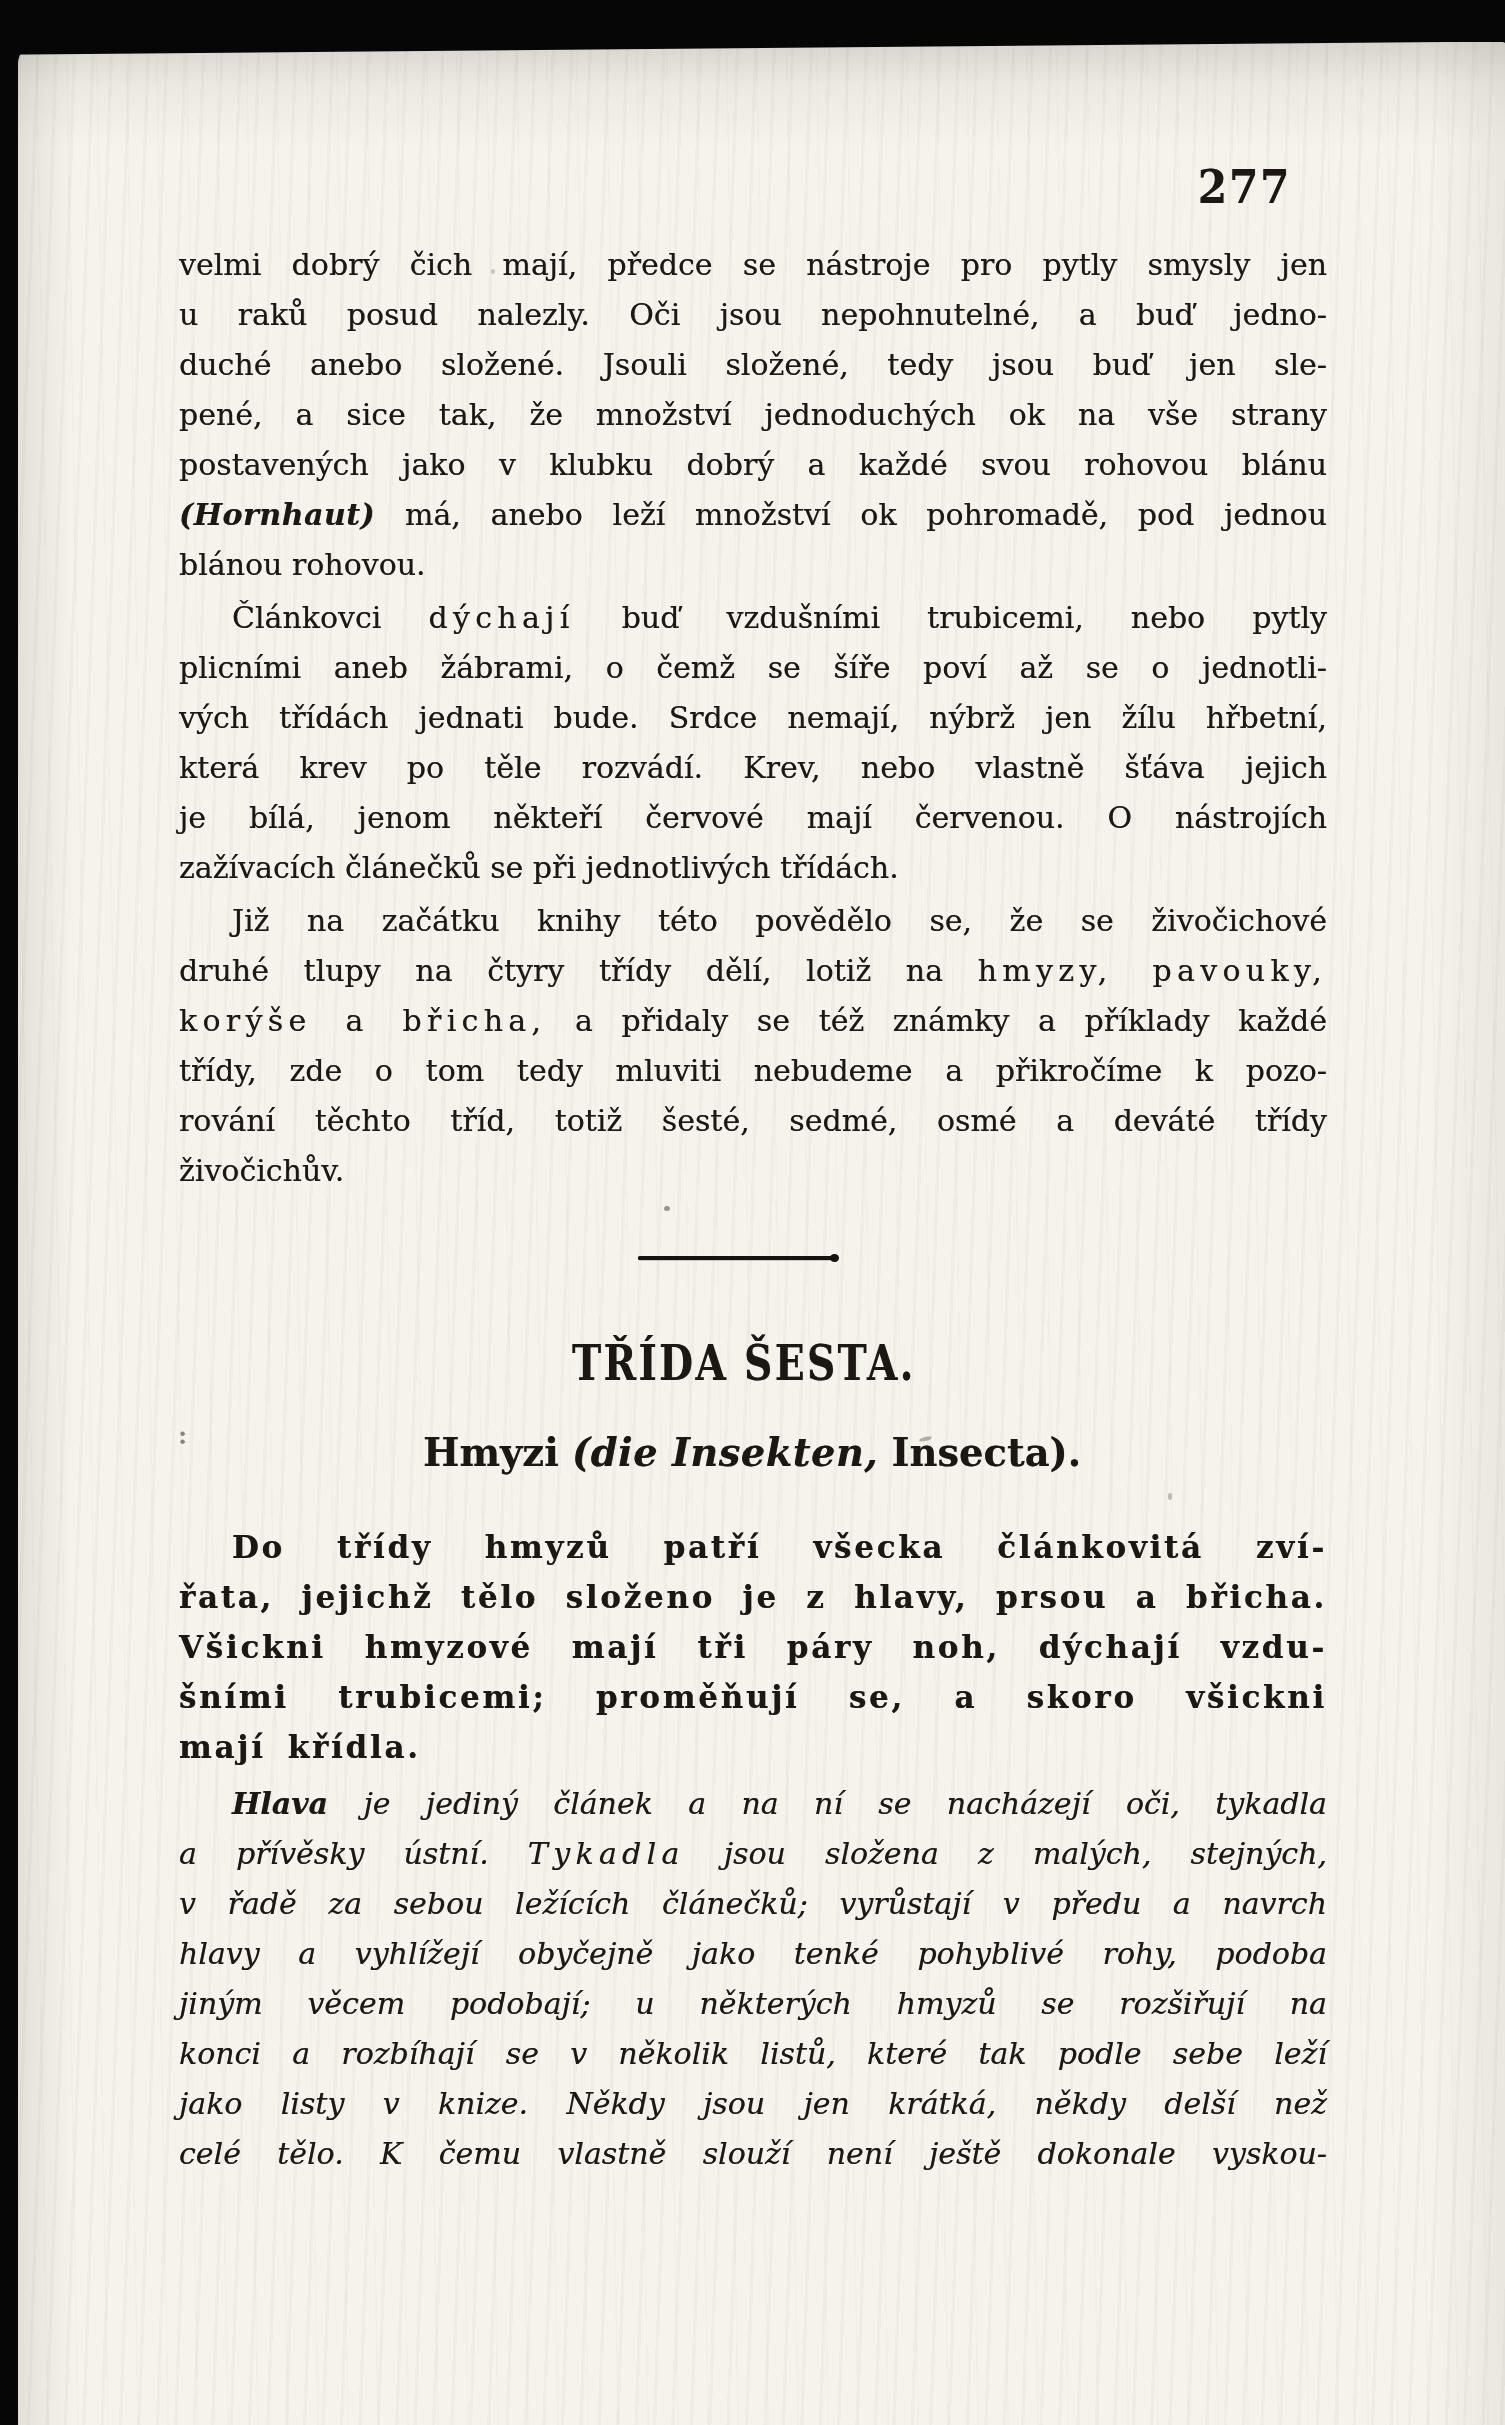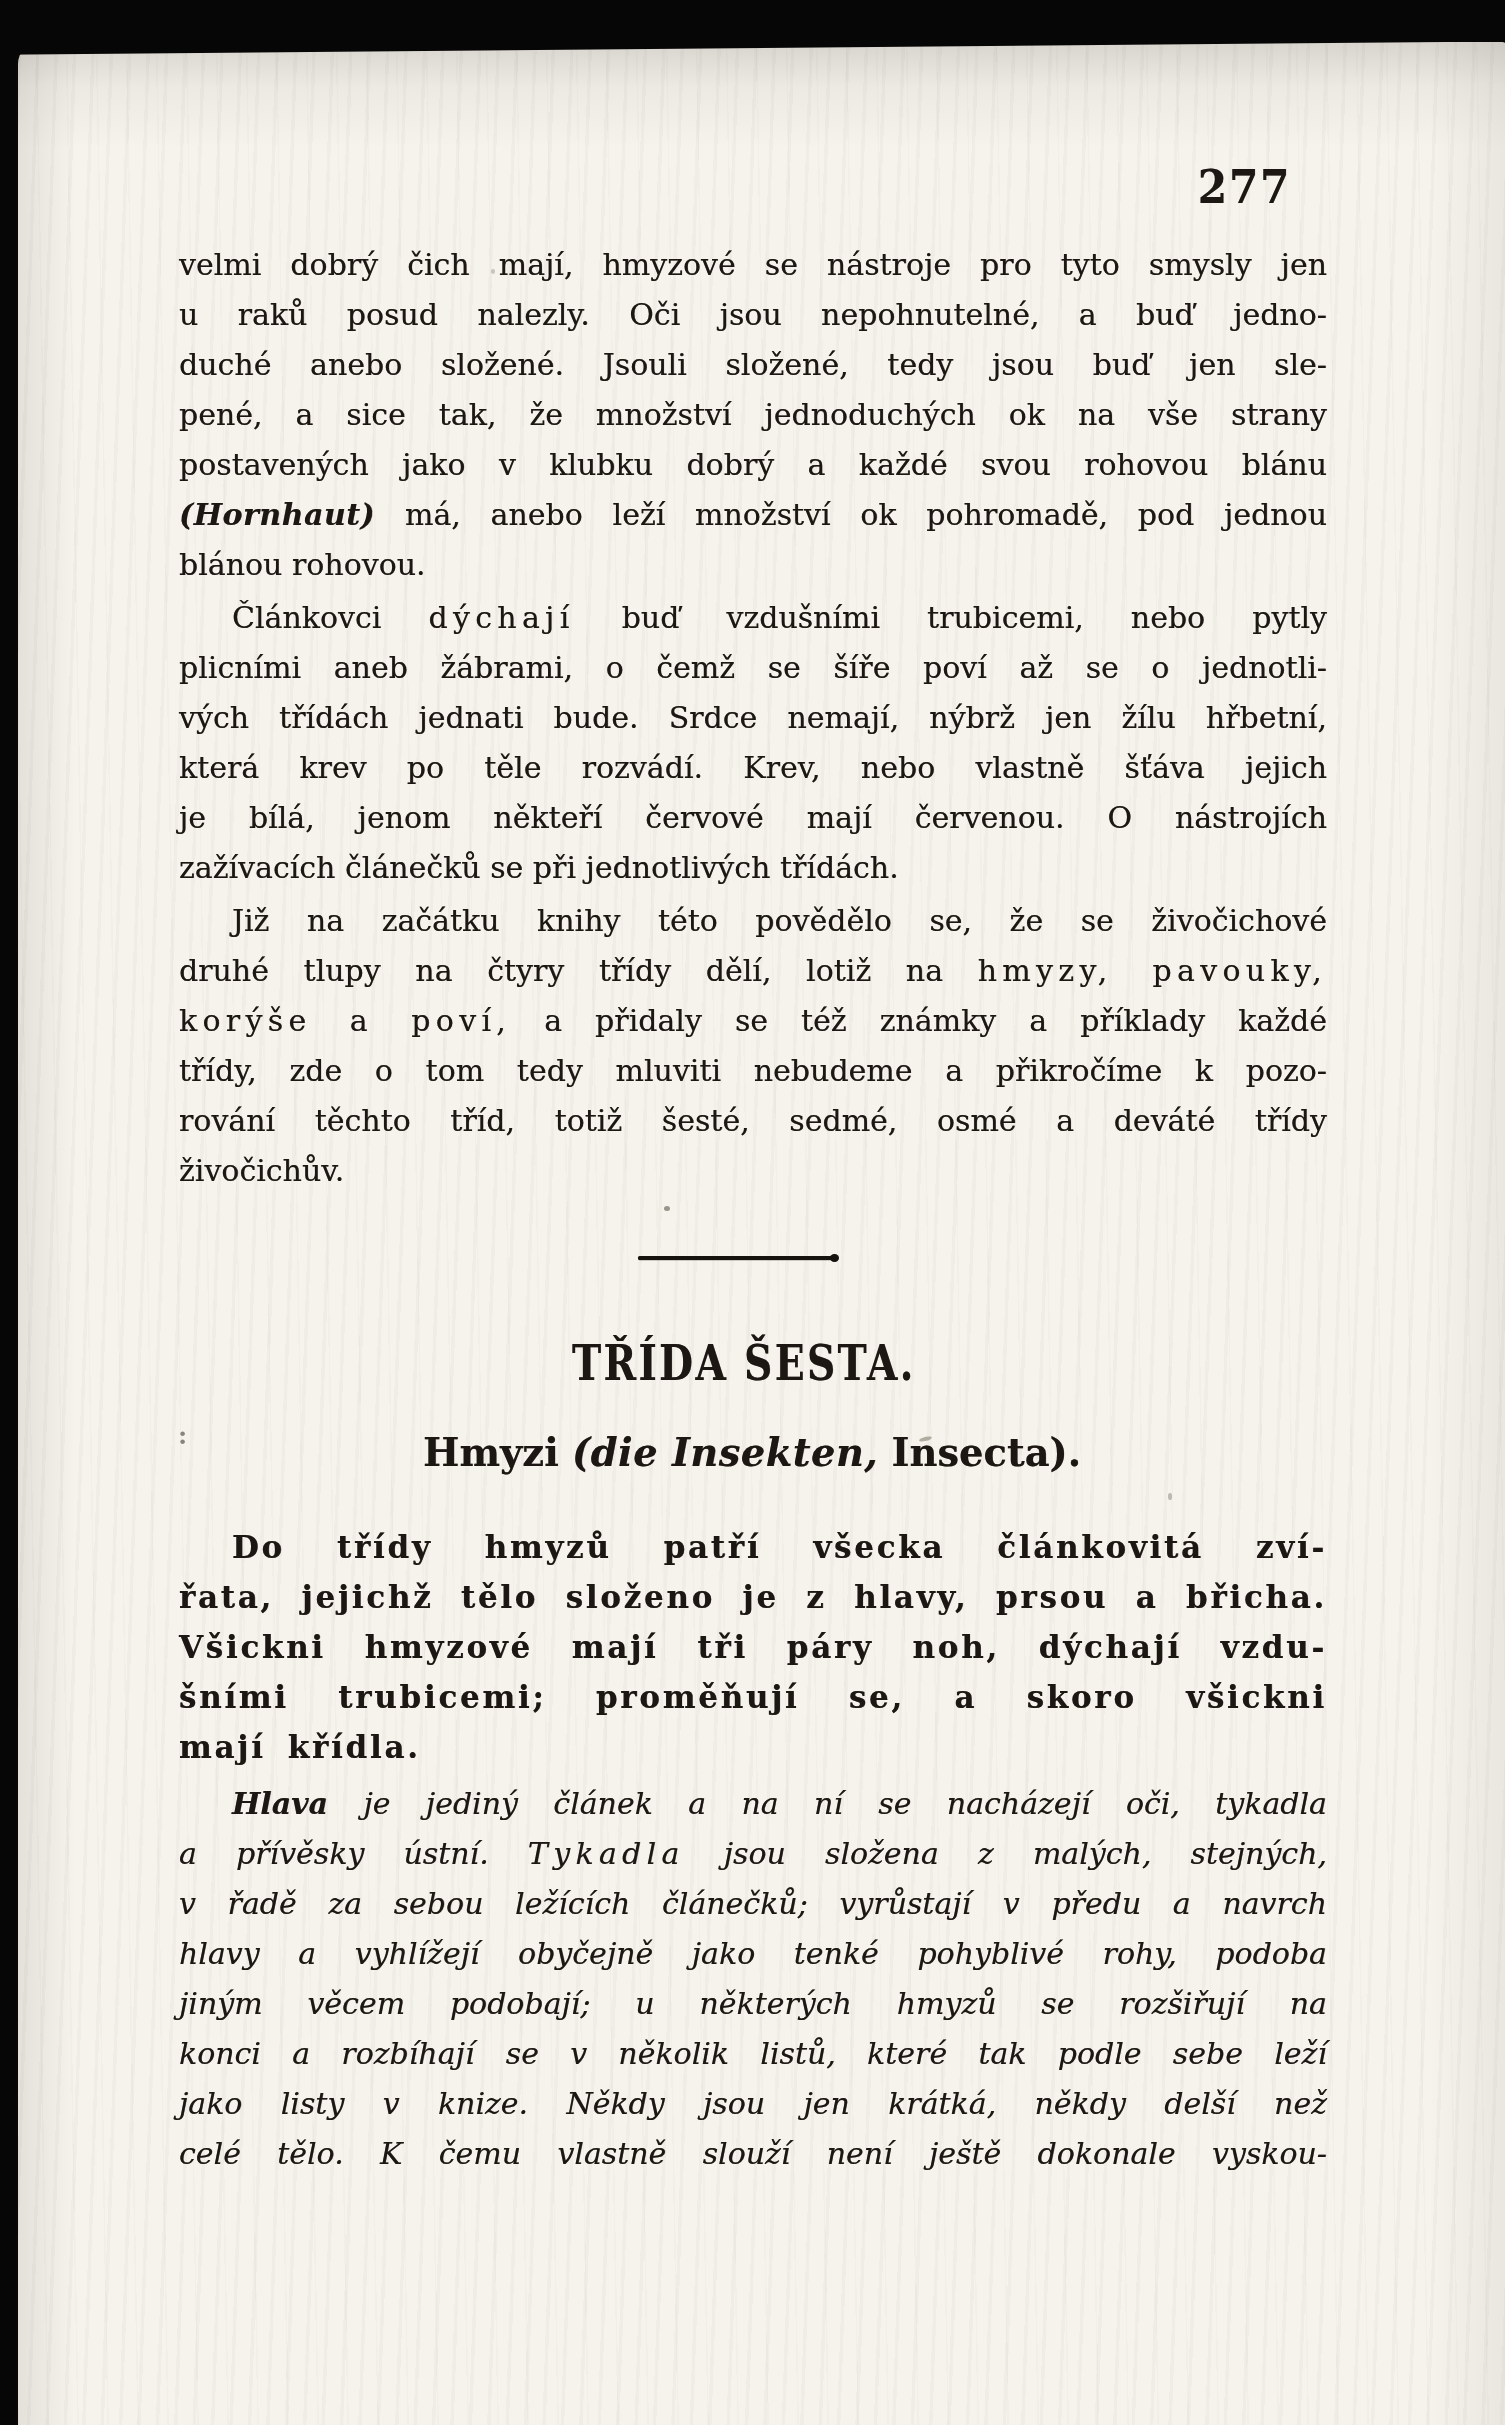--- a/index.html
+++ b/index.html
@@ -102,40 +102,40 @@
 </style>
 </head>
 <body>
 
 <div id="scan-root">
   <div id="paper"></div>
 
   <div id="page-number" class="ink">277</div>
 
   <div id="para-1" class="text-col para ink">
-      <div class="line just"><span>velmi dobrý čich mají, hmyzové se nástroje pro tyto smysly jen</span></div>
+      <div class="line just"><span>velmi dobrý čich mají, předce se nástroje pro pytly smysly jen</span></div>
       <div class="line just"><span>u raků posud nalezly. Oči jsou nepohnutelné, a buď jedno-</span></div>
       <div class="line just"><span>duché anebo složené. Jsouli složené, tedy jsou buď jen sle-</span></div>
       <div class="line just"><span>pené, a sice tak, že množství jednoduchých ok na vše strany</span></div>
       <div class="line just"><span>postavených jako v klubku dobrý a každé svou rohovou blánu</span></div>
       <div class="line just"><span class="frak">(Hornhaut)</span><span> má, anebo leží množství ok pohromadě, pod jednou</span></div>
       <div class="line endline"><span>blánou rohovou.</span></div>
     </div>
   <div id="para-2" class="text-col para indent ink">
       <div class="line just"><span>Článkovci </span><span class="sperr">dýchají</span><span> buď vzdušními trubicemi, nebo pytly</span></div>
       <div class="line just"><span>plicními aneb žábrami, o čemž se šíře poví až se o jednotli-</span></div>
       <div class="line just"><span>vých třídách jednati bude. Srdce nemají, nýbrž jen žílu hřbetní,</span></div>
       <div class="line just"><span>která krev po těle rozvádí. Krev, nebo vlastně šťáva jejich</span></div>
       <div class="line just"><span>je bílá, jenom někteří červové mají červenou. O nástrojích</span></div>
       <div class="line endline"><span>zažívacích článečků se při jednotlivých třídách.</span></div>
     </div>
   <div id="para-3" class="text-col para indent ink">
       <div class="line just"><span>Již na začátku knihy této povědělo se, že se živočichové</span></div>
       <div class="line just"><span>druhé tlupy na čtyry třídy dělí, lotiž na </span><span class="sperr">hmyzy, pavouky,</span></div>
-      <div class="line just"><span class="sperr">korýše a poví,</span><span> a přidaly se též známky a příklady každé</span></div>
+      <div class="line just"><span class="sperr">korýše a břicha,</span><span> a přidaly se též známky a příklady každé</span></div>
       <div class="line just"><span>třídy, zde o tom tedy mluviti nebudeme a přikročíme k pozo-</span></div>
       <div class="line just"><span>rování těchto tříd, totiž šesté, sedmé, osmé a deváté třídy</span></div>
       <div class="line endline"><span>živočichův.</span></div>
     </div>
 
   <div id="divider-rule"></div>
 
   <div id="chapter-heading" class="ink">TŘÍDA ŠESTA.</div>
   <div id="chapter-subheading" class="ink"><span class="bold">Hmyzi </span><span class="frak">(die Insekten,</span><span class="bold"> Insecta).</span></div>
 

